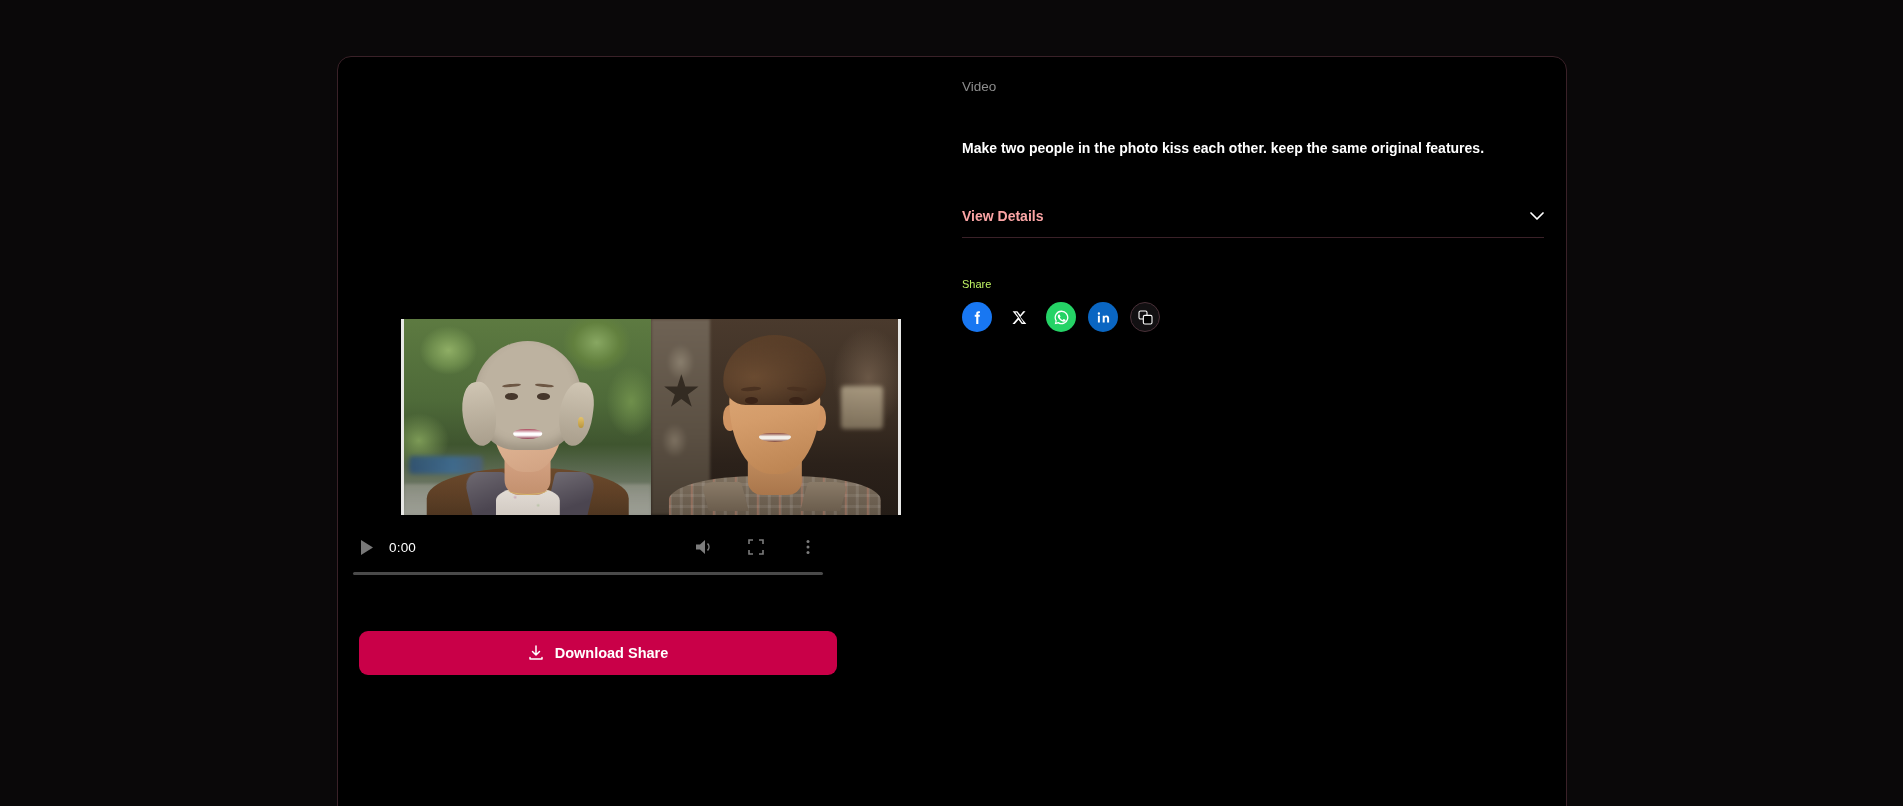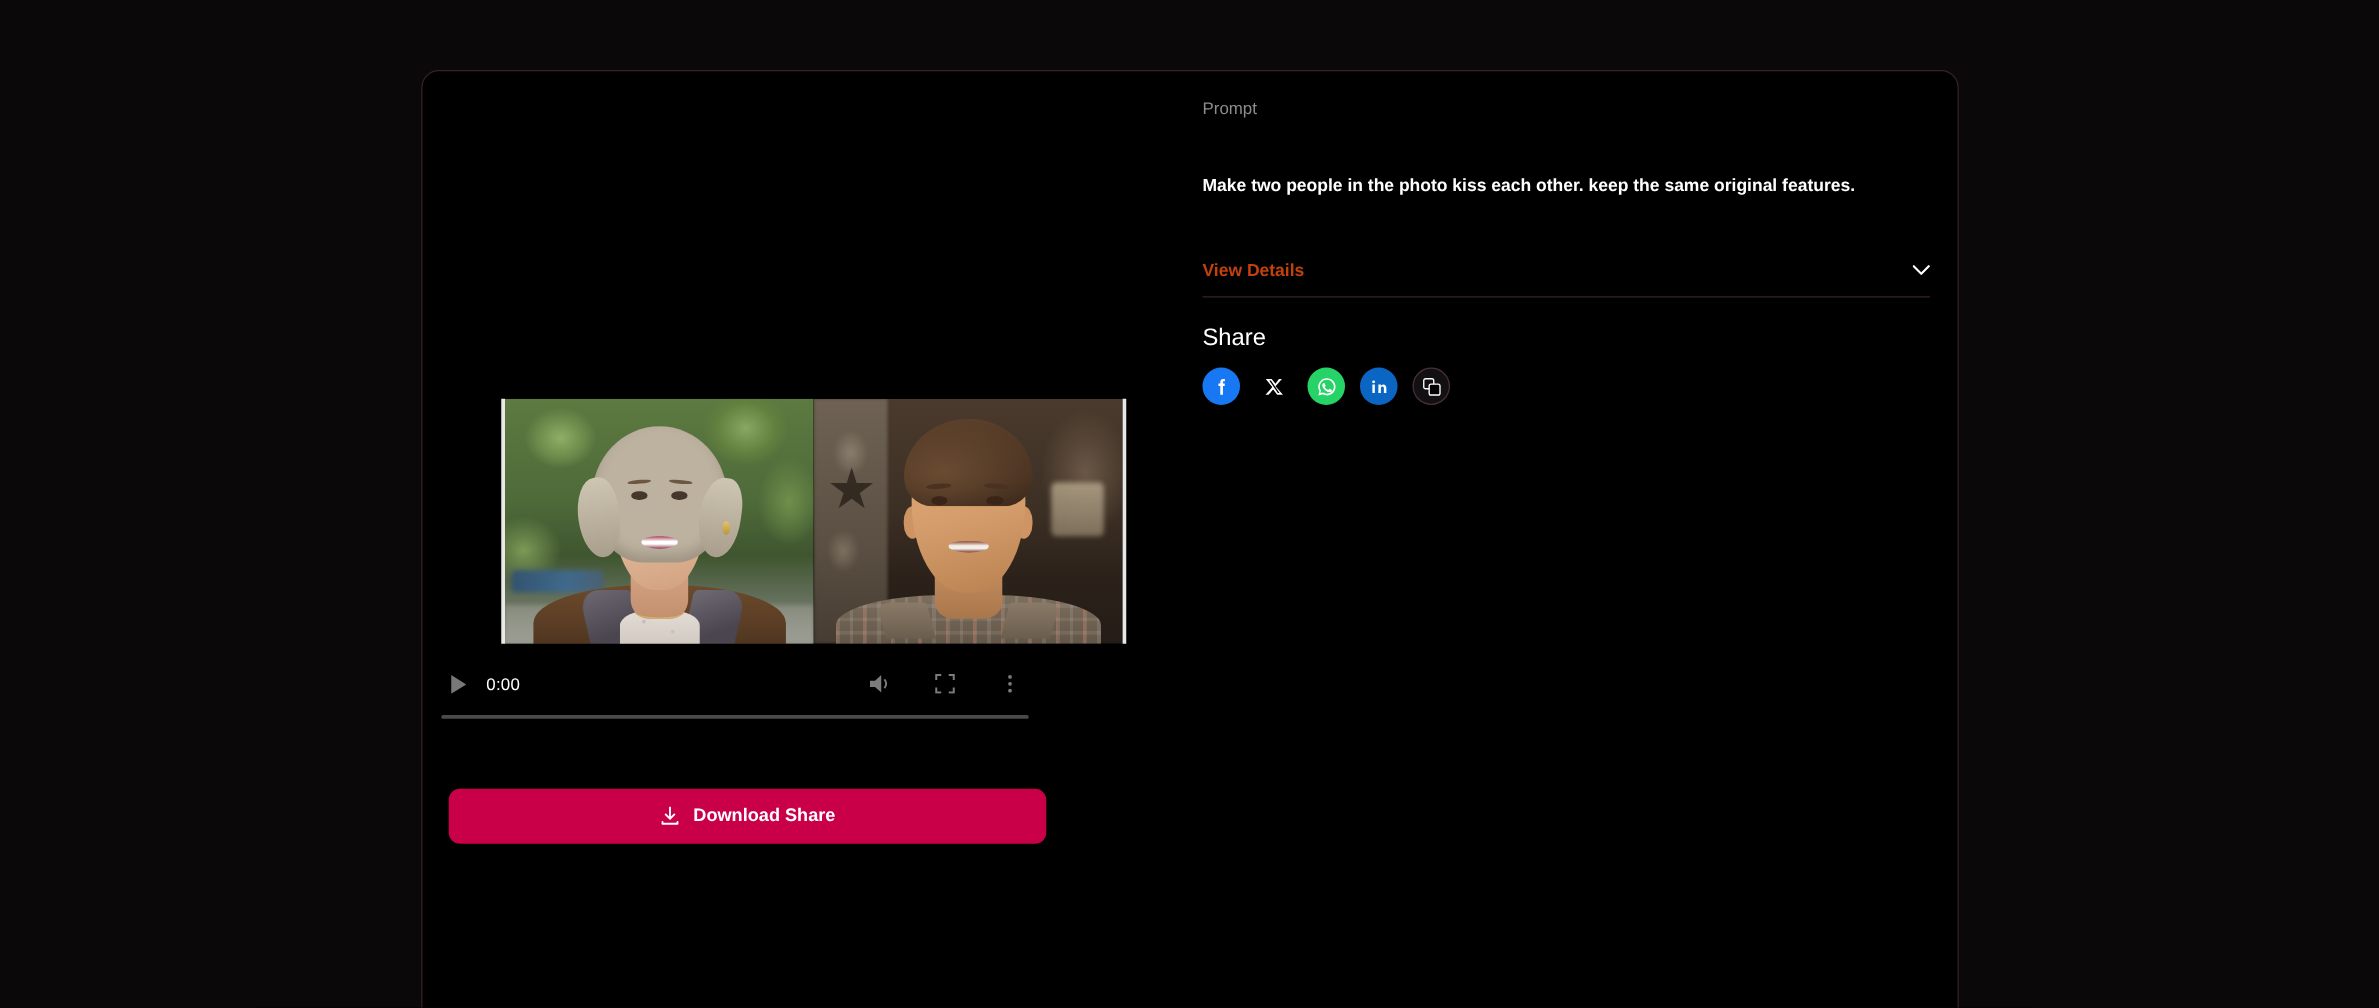--- a/index.html
+++ b/index.html
@@ -352,28 +352,28 @@
     margin-top: 44px;
   }
   .view-details-row {
     margin-top: 37px;
     height: 43px;
     display: flex; align-items: center; justify-content: space-between;
     border-bottom: 1px solid #3a2128;
     cursor: pointer;
   }
   .view-details-label {
-    color: #c2410c;
+    color: #fca5a5;
     font-size: 14px;
     font-weight: bold;
   }
   .share-label {
-    margin-top: 22px;
-    color: #ffffff;
-    font-size: 19px;
+    margin-top: 40px;
+    color: #bef264;
+    font-size: 11px;
   }
   .share-row {
     margin-top: 12px;
     display: flex; align-items: center; gap: 12px;
   }
   .share-btn {
     width: 30px; height: 30px;
     border-radius: 50%;
     display: flex; align-items: center; justify-content: center;
     border: none; cursor: pointer; padding: 0;
@@ -482,21 +482,21 @@
         <svg width="16" height="16" viewBox="0 0 16 16">
           <path d="M8 1 V9.5 M4.5 6.5 L8 10 L11.5 6.5 M2 12.5 V14 H14 V12.5" stroke="#ffffff" stroke-width="1.5" fill="none" stroke-linecap="round" stroke-linejoin="round"></path>
         </svg>
         <span>Download Share</span>
       </button>
 
     </div>
 
     <div class="details-col">
 
-      <div class="prompt-label">Prompt</div>
+      <div class="prompt-label">Video</div>
       <div class="prompt-text">Make two people in the photo kiss each other. keep the same original features.</div>
 
       <div class="view-details-row">
         <span class="view-details-label">View Details</span>
         <svg width="14" height="9" viewBox="0 0 14 9">
           <path d="M1 1 L7 7 L13 1" stroke="#ffffff" stroke-width="1.7" fill="none" stroke-linecap="round" stroke-linejoin="round"></path>
         </svg>
       </div>
 
       <div class="share-label">Share</div>

